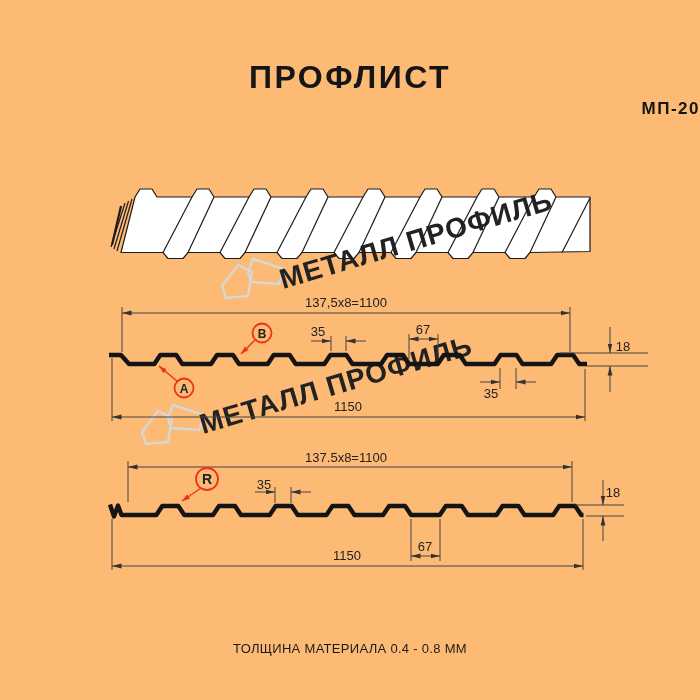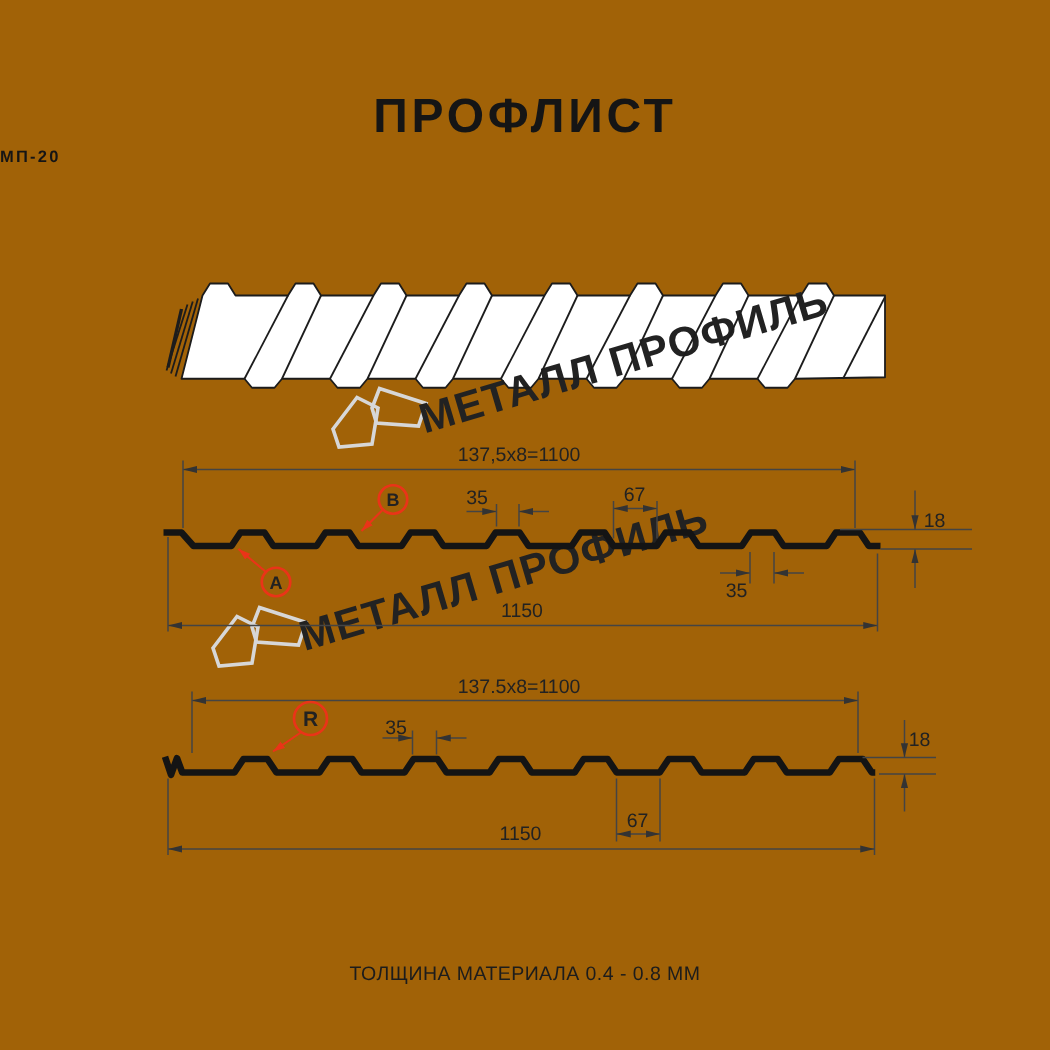--- a/index.html
+++ b/index.html
@@ -1,21 +1,21 @@
 <!DOCTYPE html>
 <html><head>
 <meta charset="utf-8">
 <style>
   html,body{margin:0;padding:0;background:#fff;}
-  #page{position:relative;width:700px;height:700px;background:#a16207;overflow:hidden;
+  #page{position:relative;width:700px;height:700px;background:#fdba74;overflow:hidden;
         font-family:"Liberation Sans",sans-serif;}
   #title{position:absolute;top:59px;left:0;width:700px;text-align:center;
          font-size:32px;font-weight:bold;letter-spacing:2.5px;color:#151515;}
-  #subtitle{position:absolute;top:99px;left:0;width:700px;text-align:left;
-         font-size:11px;font-weight:bold;letter-spacing:1.5px;color:#151515;}
+  #subtitle{position:absolute;top:99px;left:0;width:700px;text-align:right;
+         font-size:17px;font-weight:bold;letter-spacing:1.5px;color:#151515;}
   #footer-caption{position:absolute;top:641px;left:0;width:700px;text-align:center;
          font-size:13px;font-weight:500;letter-spacing:.3px;color:#1c1c1c;}
   svg text{font-family:"Liberation Sans",sans-serif;font-size:13px;fill:#222;}
   svg text.wm{font-size:28px;font-weight:bold;letter-spacing:1px;}
   svg text.badge{font-weight:bold;font-size:12px;}
   .thin{stroke:#444;stroke-width:1;fill:none;}
   .prof{stroke:#141414;stroke-width:4.4;fill:none;stroke-linejoin:round;}
   .sheetline{stroke:#1c1c1c;stroke-width:1.2;fill:none;stroke-linejoin:round;}
 </style>
 </head>

